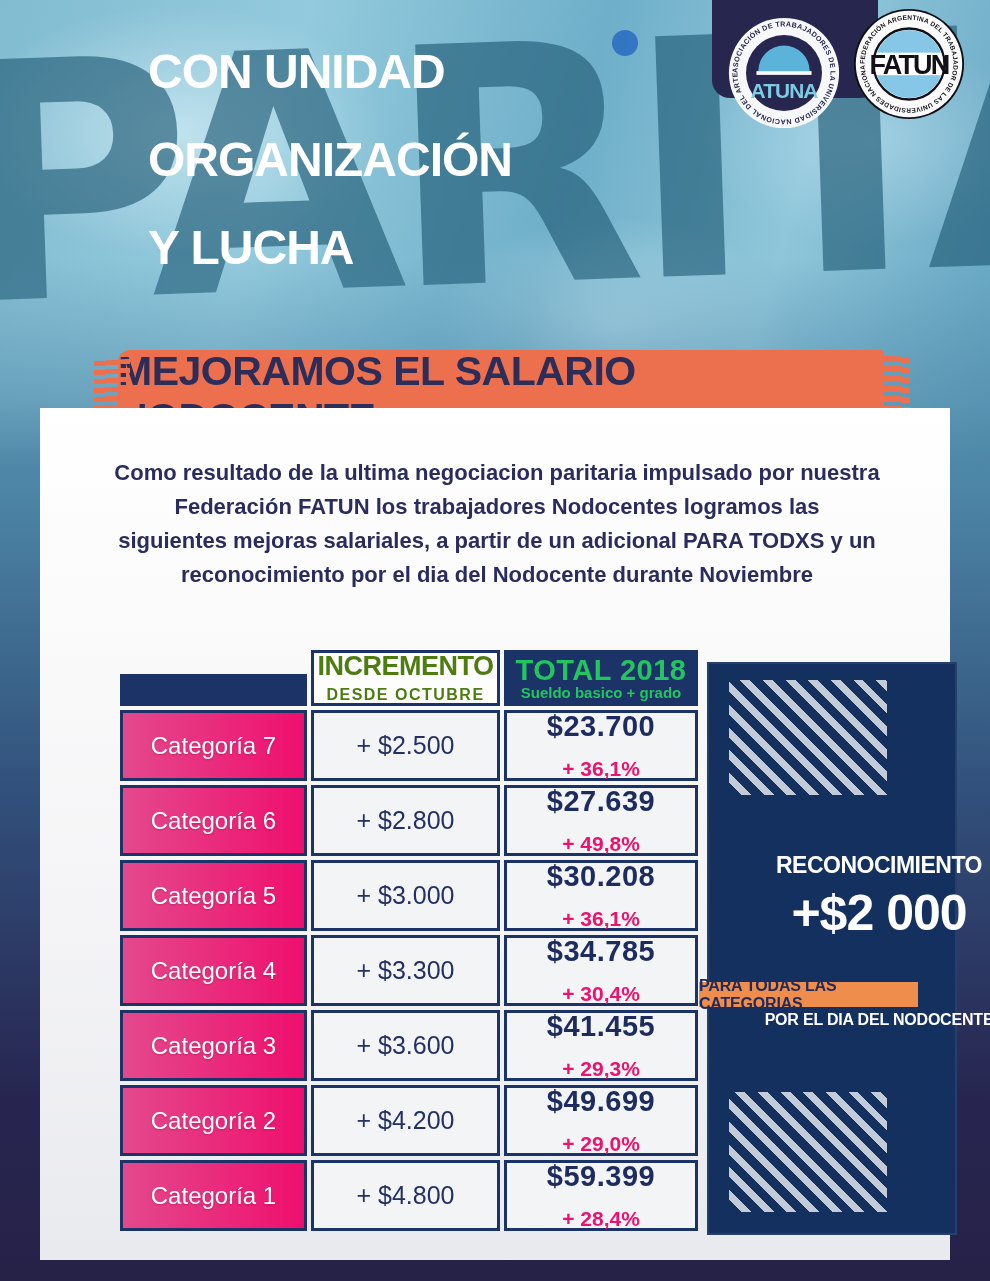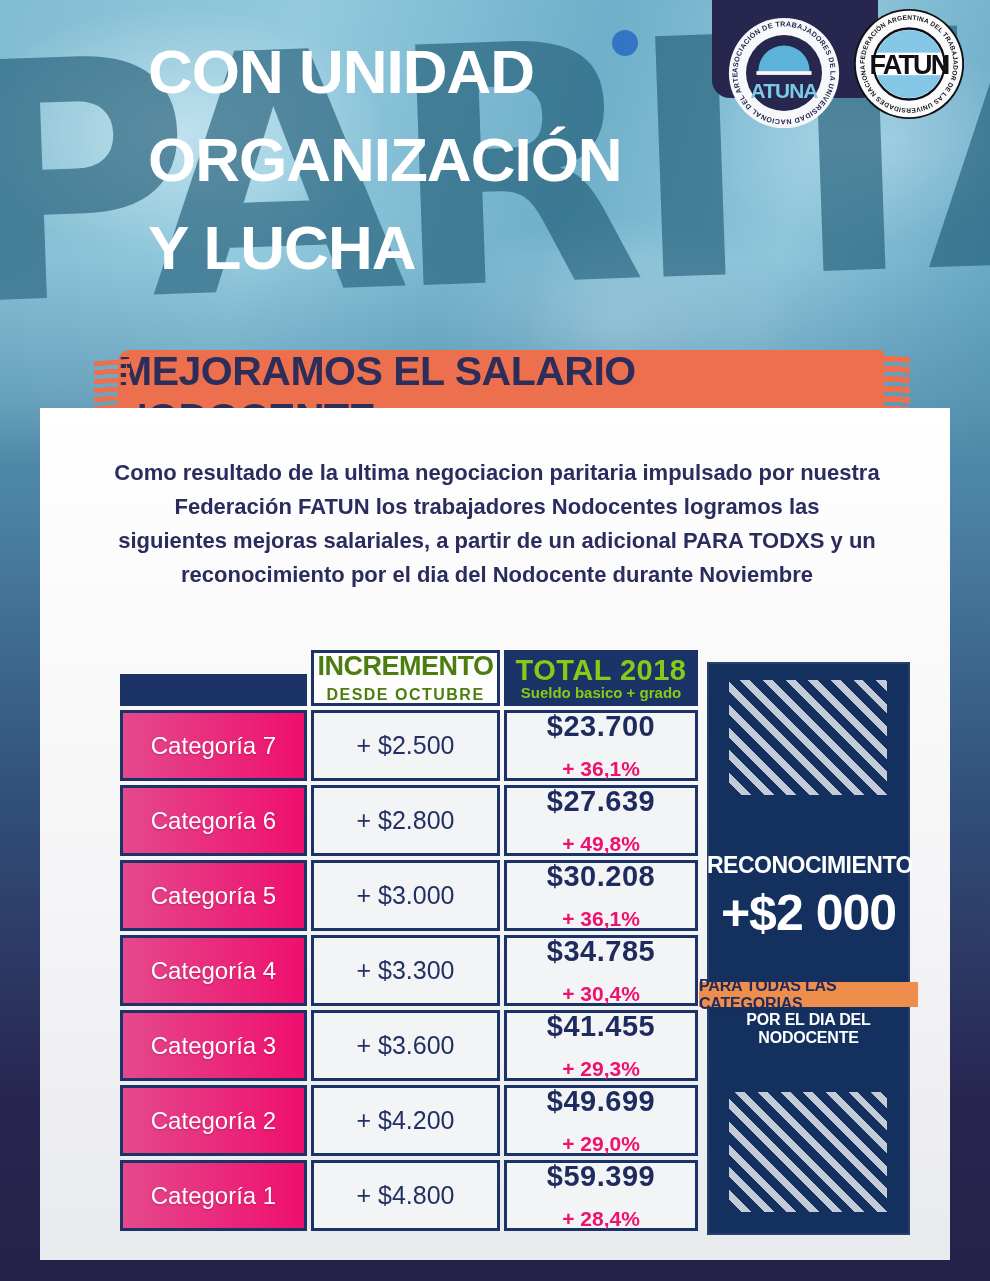--- a/index.html
+++ b/index.html
@@ -29,21 +29,21 @@
   .graffiti{
     position:absolute;left:-50px;top:-40px;
     font-family:"DejaVu Sans",sans-serif;font-weight:900;font-size:330px;
     letter-spacing:-14px;color:#1d5873;opacity:.62;white-space:nowrap;
     transform:rotate(-2deg);
   }
   .spray-tip{position:absolute;left:612px;top:30px;width:26px;height:26px;border-radius:50%;background:#2e6fc2;opacity:.9;}
   
   .title{
     position:absolute;left:148px;top:28px;margin:0;
-    color:#ffffff;font-size:62px;font-weight:800;line-height:88px;letter-spacing:-1px;
+    color:#ffffff;font-size:48px;font-weight:800;line-height:88px;letter-spacing:-1px;
   }
   .title span{display:block;}
   
   .badge{position:absolute;left:712px;top:0;width:166px;height:98px;background:#26264e;border-radius:0 0 18px 18px;}
   .logo{position:absolute;}
   .logo.atuna{left:727px;top:16px;width:114px;height:114px;}
   .logo.fatun{left:853px;top:8px;width:112px;height:112px;}
   
   .banner{
     position:absolute;left:118px;top:350px;width:766px;height:90px;
@@ -78,38 +78,38 @@
     grid-template-rows:56px repeat(7,71px);gap:4px;
   }
   .th-cat{align-self:end;height:32px;background:#1b3366;}
   .th-inc{
     background:#fdfdfe;border:3px solid #1b3366;color:#4d7c0f;
     display:flex;flex-direction:column;align-items:center;justify-content:space-between;
   }
   .th-inc-1{font-size:27px;font-weight:900;letter-spacing:-.5px;line-height:26px;}
   .th-inc-2{font-size:16px;font-weight:700;letter-spacing:1.5px;line-height:17px;}
   .th-tot{
-    background:#1b3366;color:#84cc16;
+    background:#1b3366;color:#22c55e;
     display:flex;flex-direction:column;align-items:center;justify-content:center;
   }
   .th-tot-1{font-size:29px;font-weight:900;line-height:28px;letter-spacing:.5px;}
   .th-tot-2{font-size:15px;font-weight:700;line-height:17px;}
   .cell{border:3px solid #1b3366;display:flex;align-items:center;justify-content:center;}
   .cell.cat{
     background:linear-gradient(90deg,#e4498c,#ef0f6e);
     color:#fff;font-size:24px;text-shadow:0 1px 2px rgba(100,0,40,.3);
   }
   .cell.inc{background:#f3f4f6;color:#233063;font-size:25px;}
   .cell.tot{background:#f3f4f6;flex-direction:column;line-height:1.15;gap:14px;}
   .tot-amt{font-size:29px;font-weight:800;color:#1e2b5e;letter-spacing:.5px;}
   .tot-pct{font-size:21px;font-weight:800;color:#ef116e;}
   
   .side-panel{
     position:absolute;left:667px;top:254px;width:203px;height:573px;
-    background:#13305f;box-shadow:inset 0 0 0 2px rgba(255,255,255,.08);
+    background:#13305f;box-shadow:inset 0 0 0 2px rgba(255,255,255,.08);padding-left:47px;
   }
   .stripes{
     position:absolute;left:22px;width:158px;height:115px;
     background:repeating-linear-gradient(45deg,transparent 0 9px,#c3cbd9 9px 16px);
   }
   .stripes.top{top:18px;}
   .stripes.bottom{top:430px;height:120px;}
   .sp-title{position:absolute;top:190px;width:100%;text-align:center;color:#fff;font-size:23px;font-weight:800;letter-spacing:-.5px;}
   .sp-amount{position:absolute;top:222px;width:100%;text-align:center;color:#fff;font-size:50px;font-weight:800;letter-spacing:-1px;}
   .sp-highlight{

